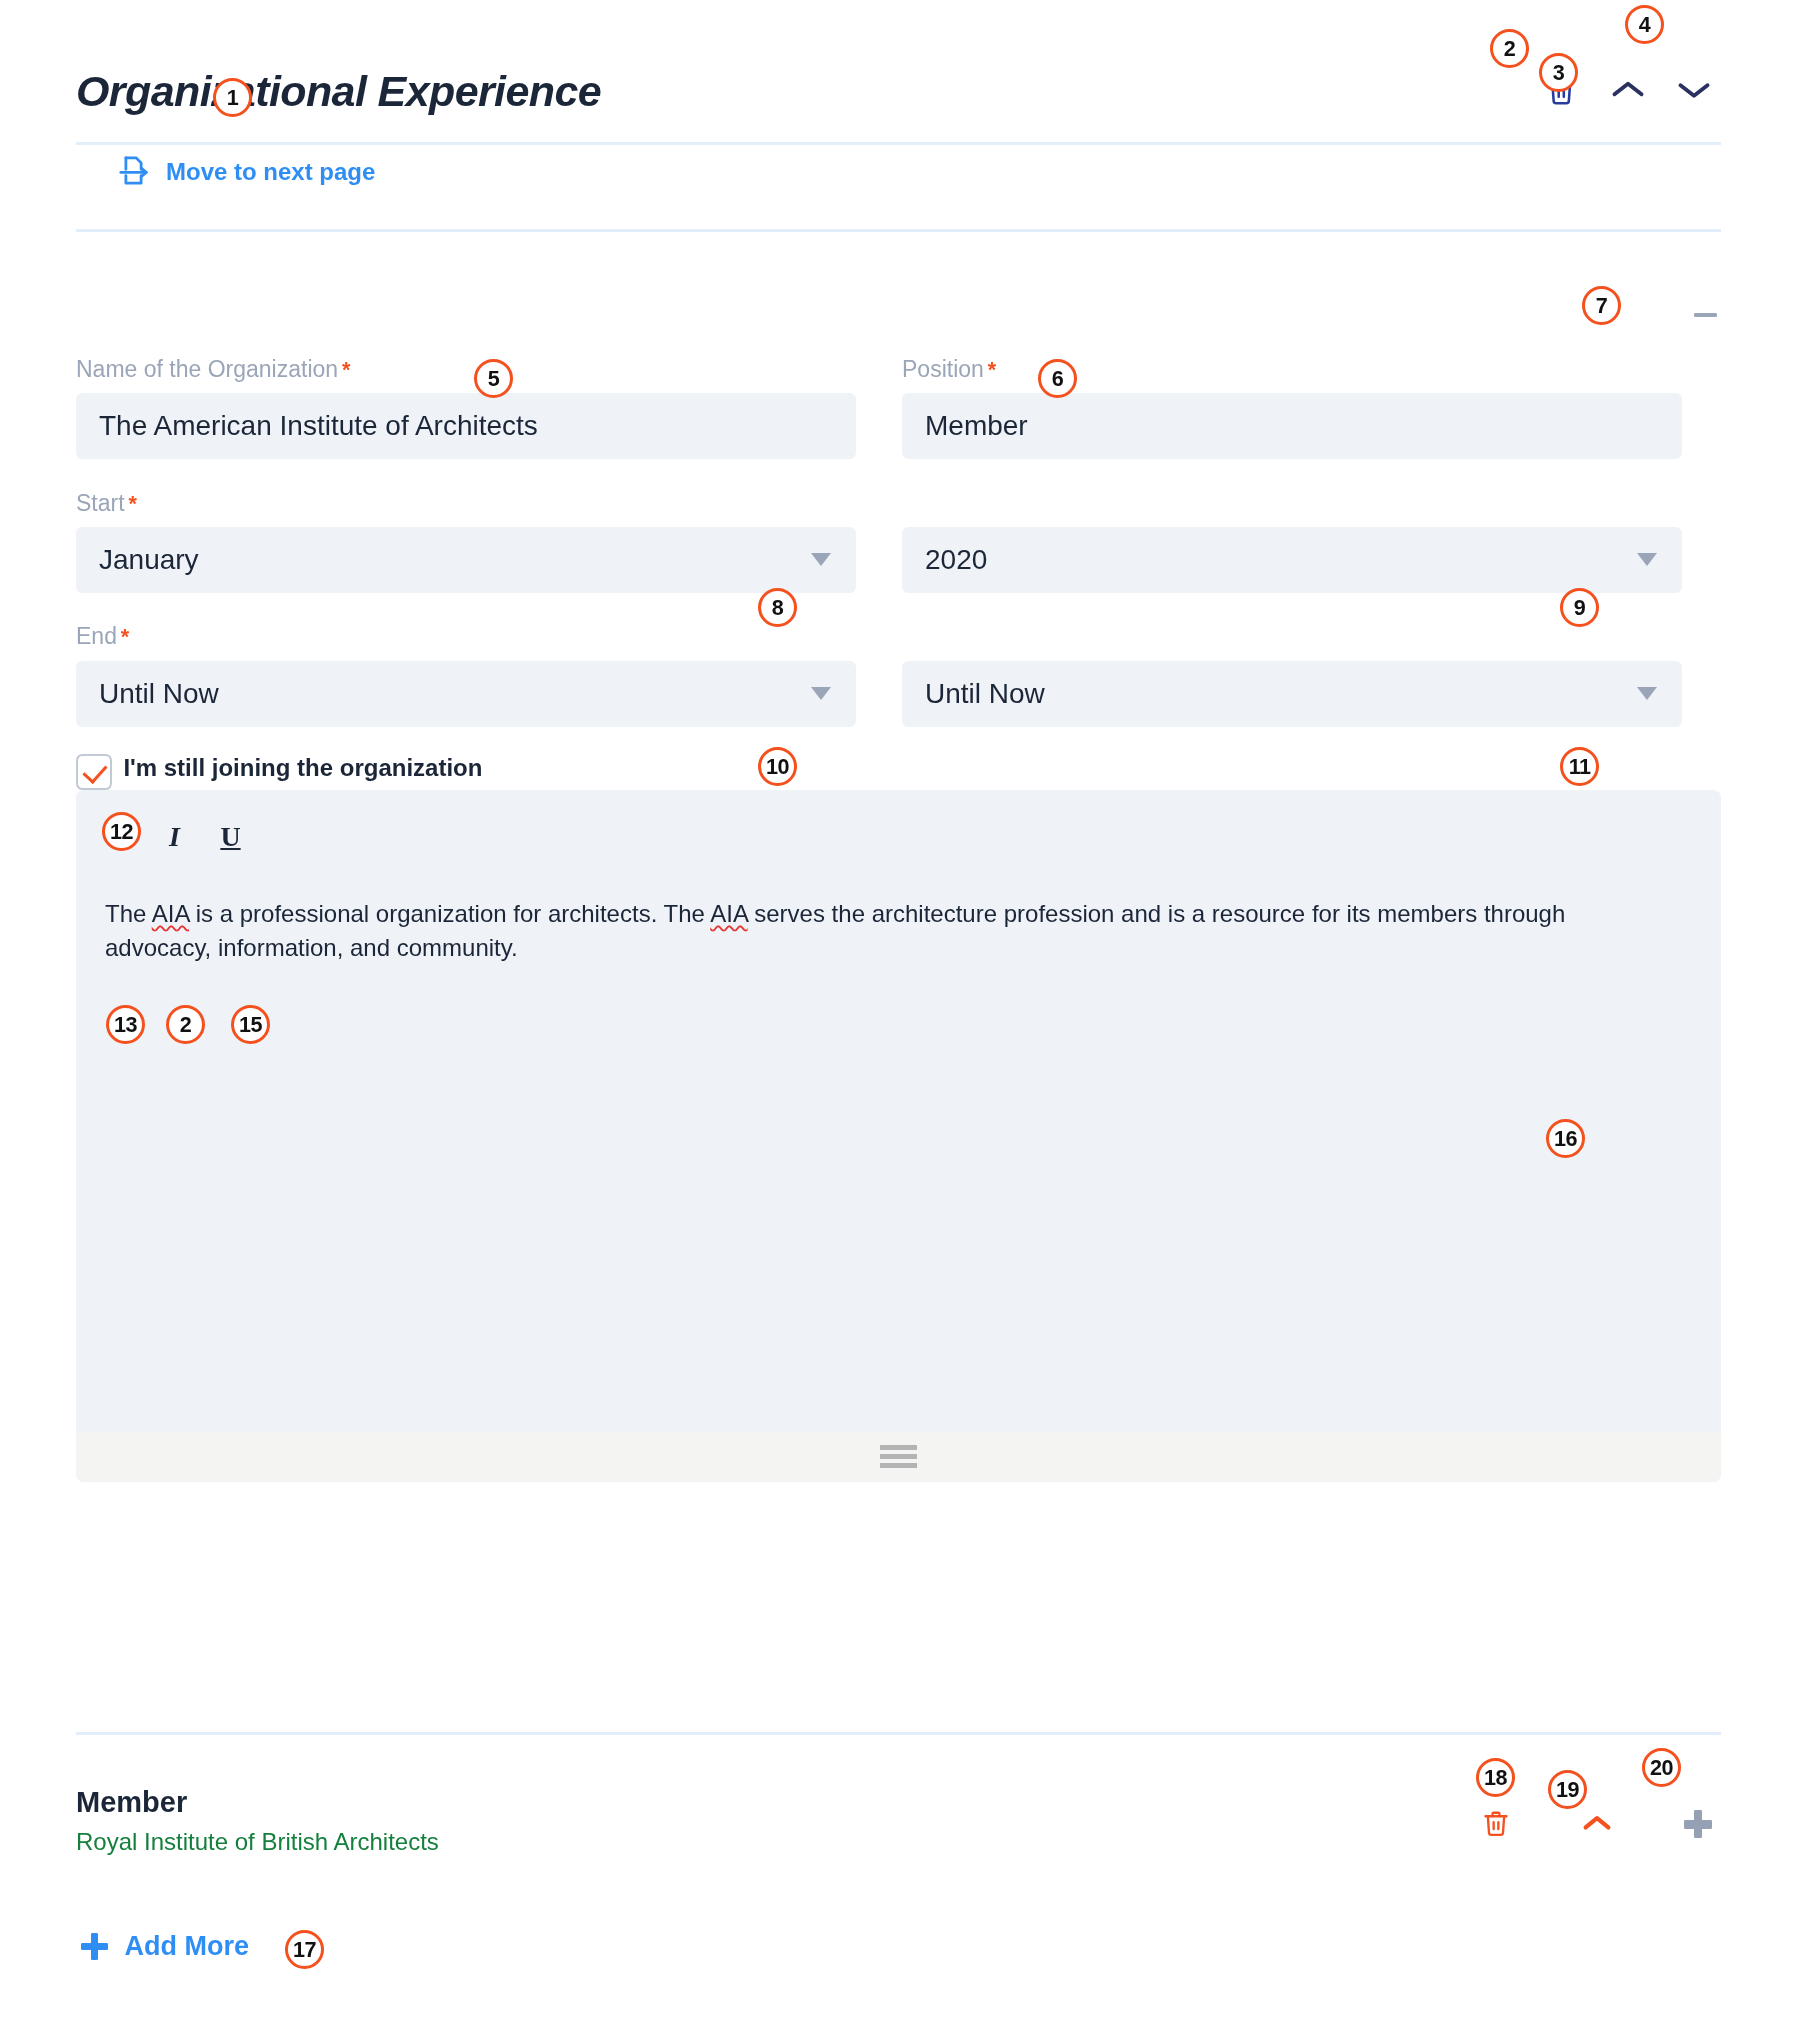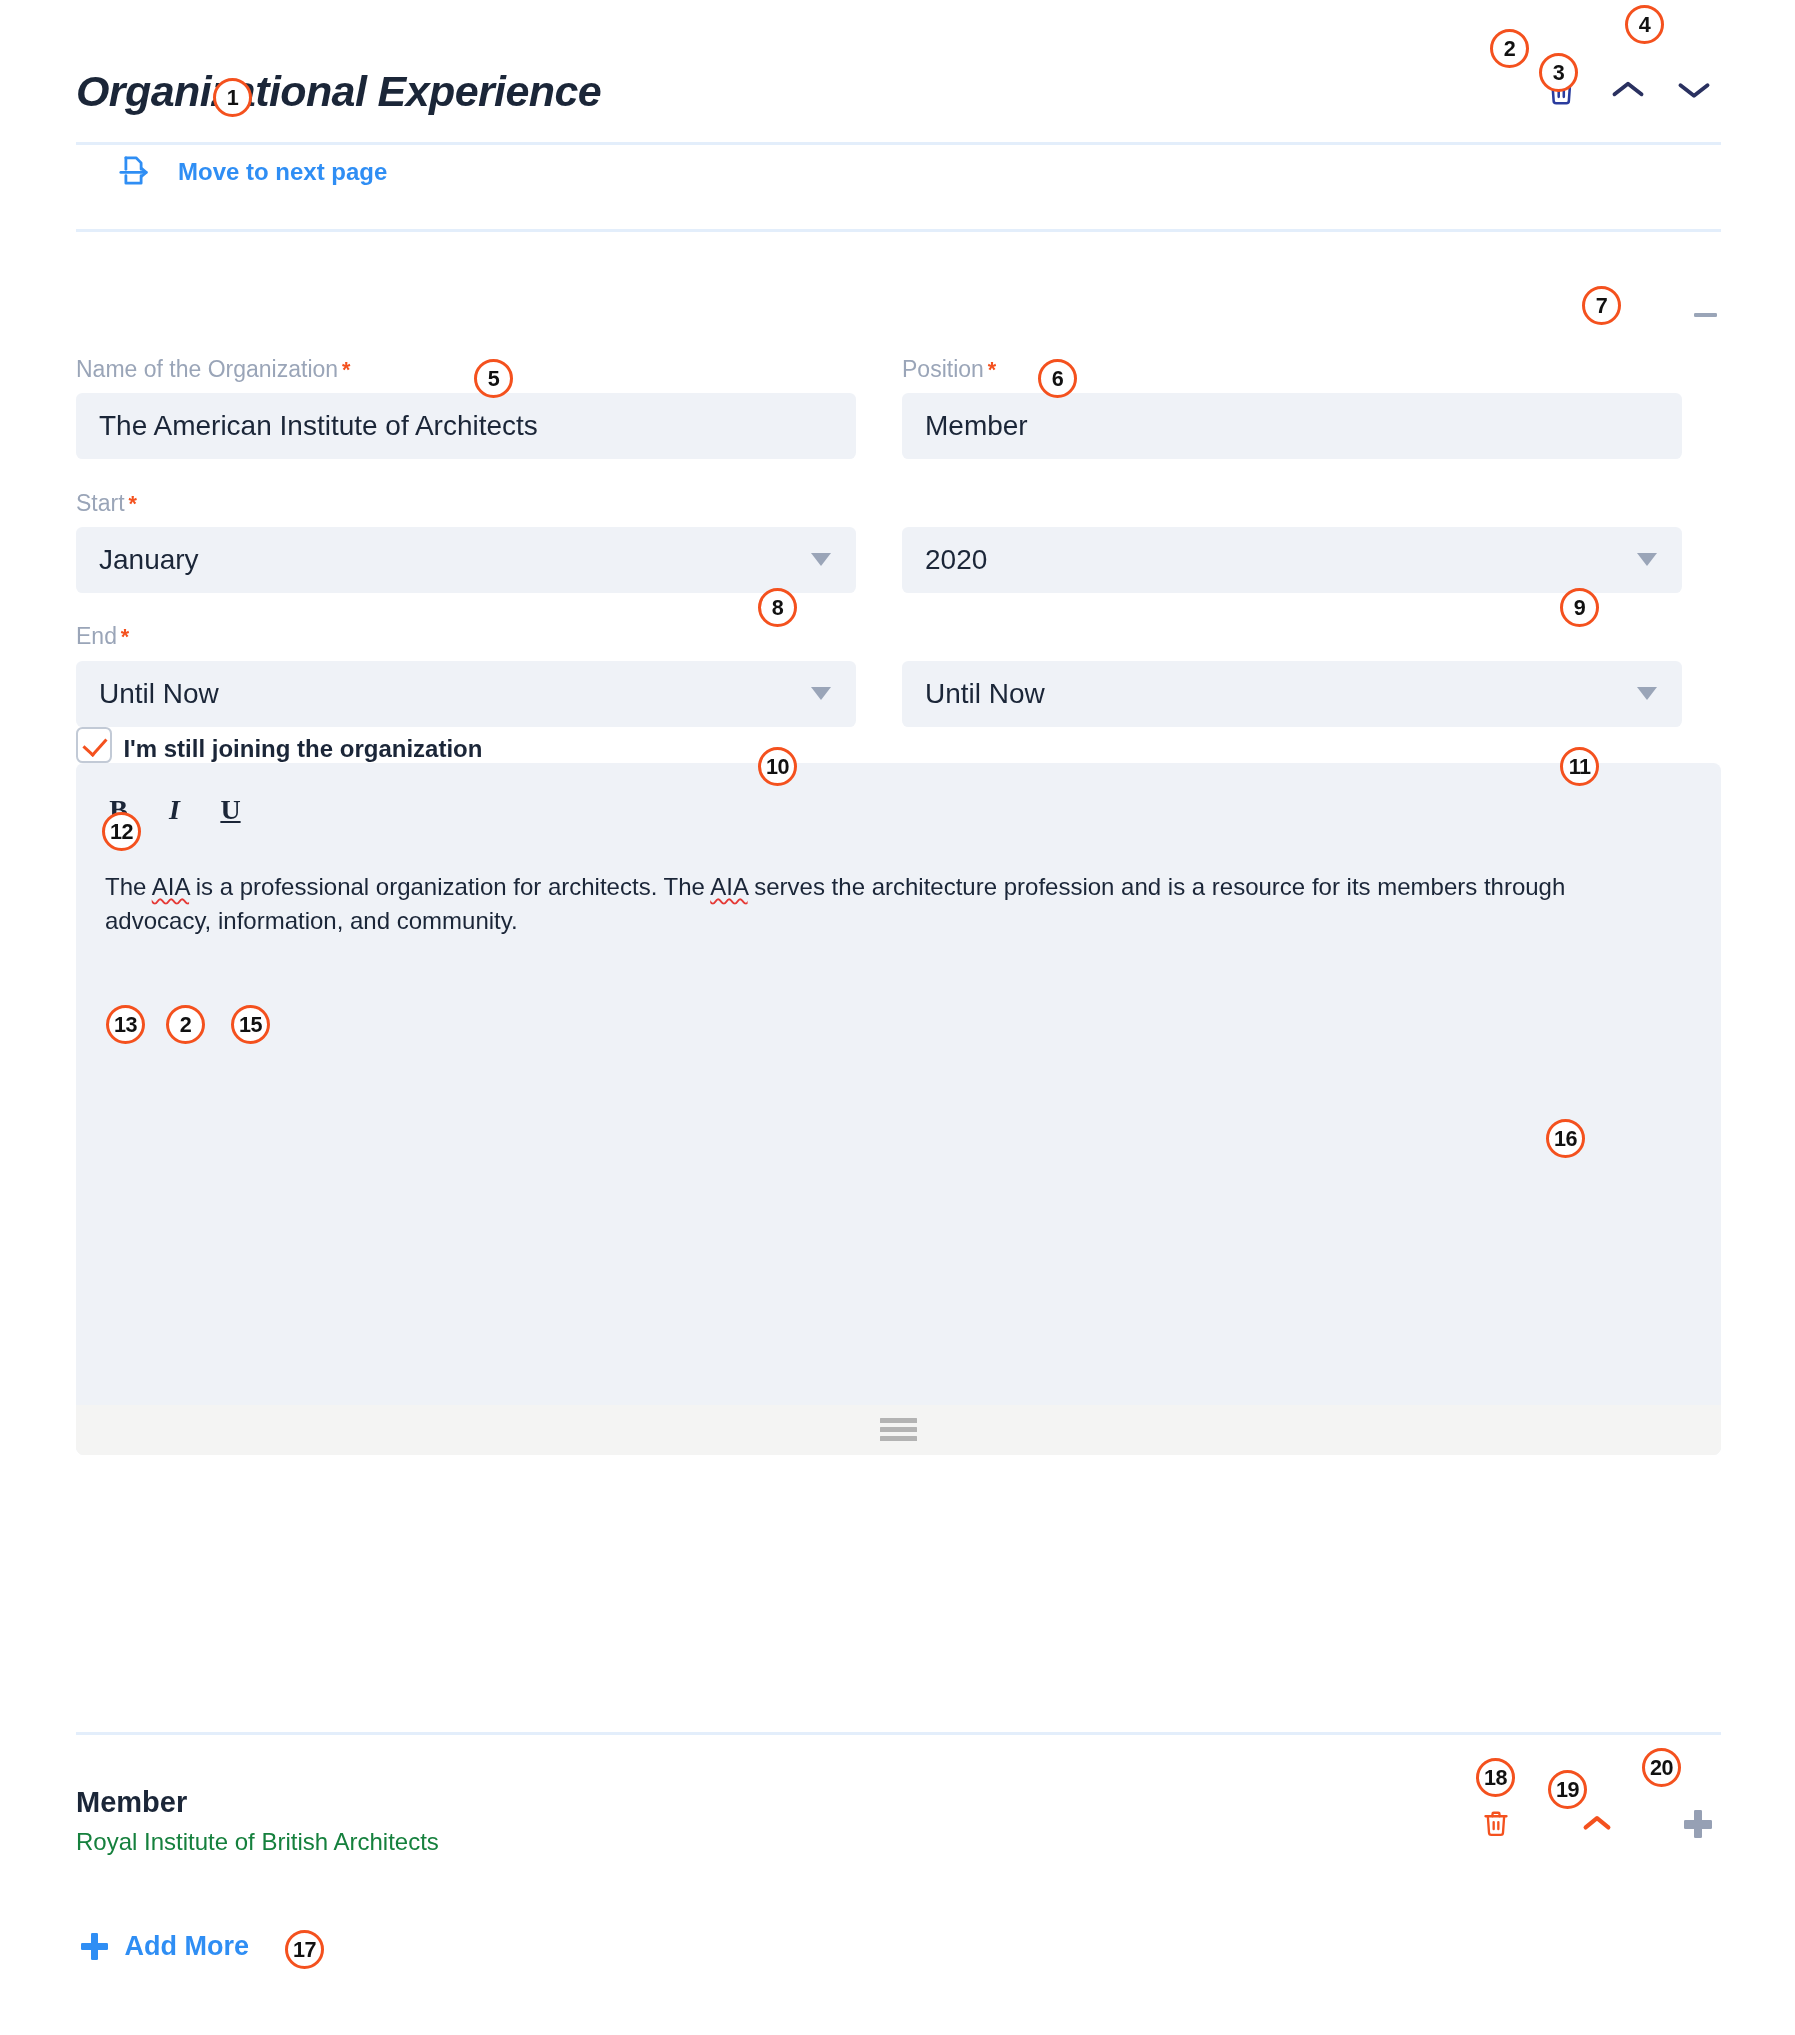--- a/index.html
+++ b/index.html
@@ -79,21 +79,21 @@
     background: #e3eefb;
   }
 
   
   .movepage {
     position: absolute;
     left: 119px;
     top: 154px;
     display: flex;
     align-items: center;
-    gap: 30px;
+    gap: 18px;
   }
   .movepage-label {
     font-size: 24px;
     font-weight: 600;
     color: #2f8ef4;
     white-space: nowrap;
   }
 
   
   .collapse-btn {
@@ -155,22 +155,23 @@
     width: 0; height: 0;
     border-left: 10.8px solid transparent;
     border-right: 10.8px solid transparent;
     border-top: 13.3px solid #9aa5b8;
   }
   .spacer-md { height: 30.5px; }
 
   
   .cbrow {
     display: flex;
-    align-items: flex-end;
+    align-items: flex-start;
     gap: 11.4px;
+    margin-top: 27px;
   }
   .cbox {
     width: 36px;
     height: 36px;
     border: 2.5px solid #c2cad6;
     border-radius: 6.4px;
     background: #ffffff;
     position: relative;
     flex: 0 0 auto;
   }

